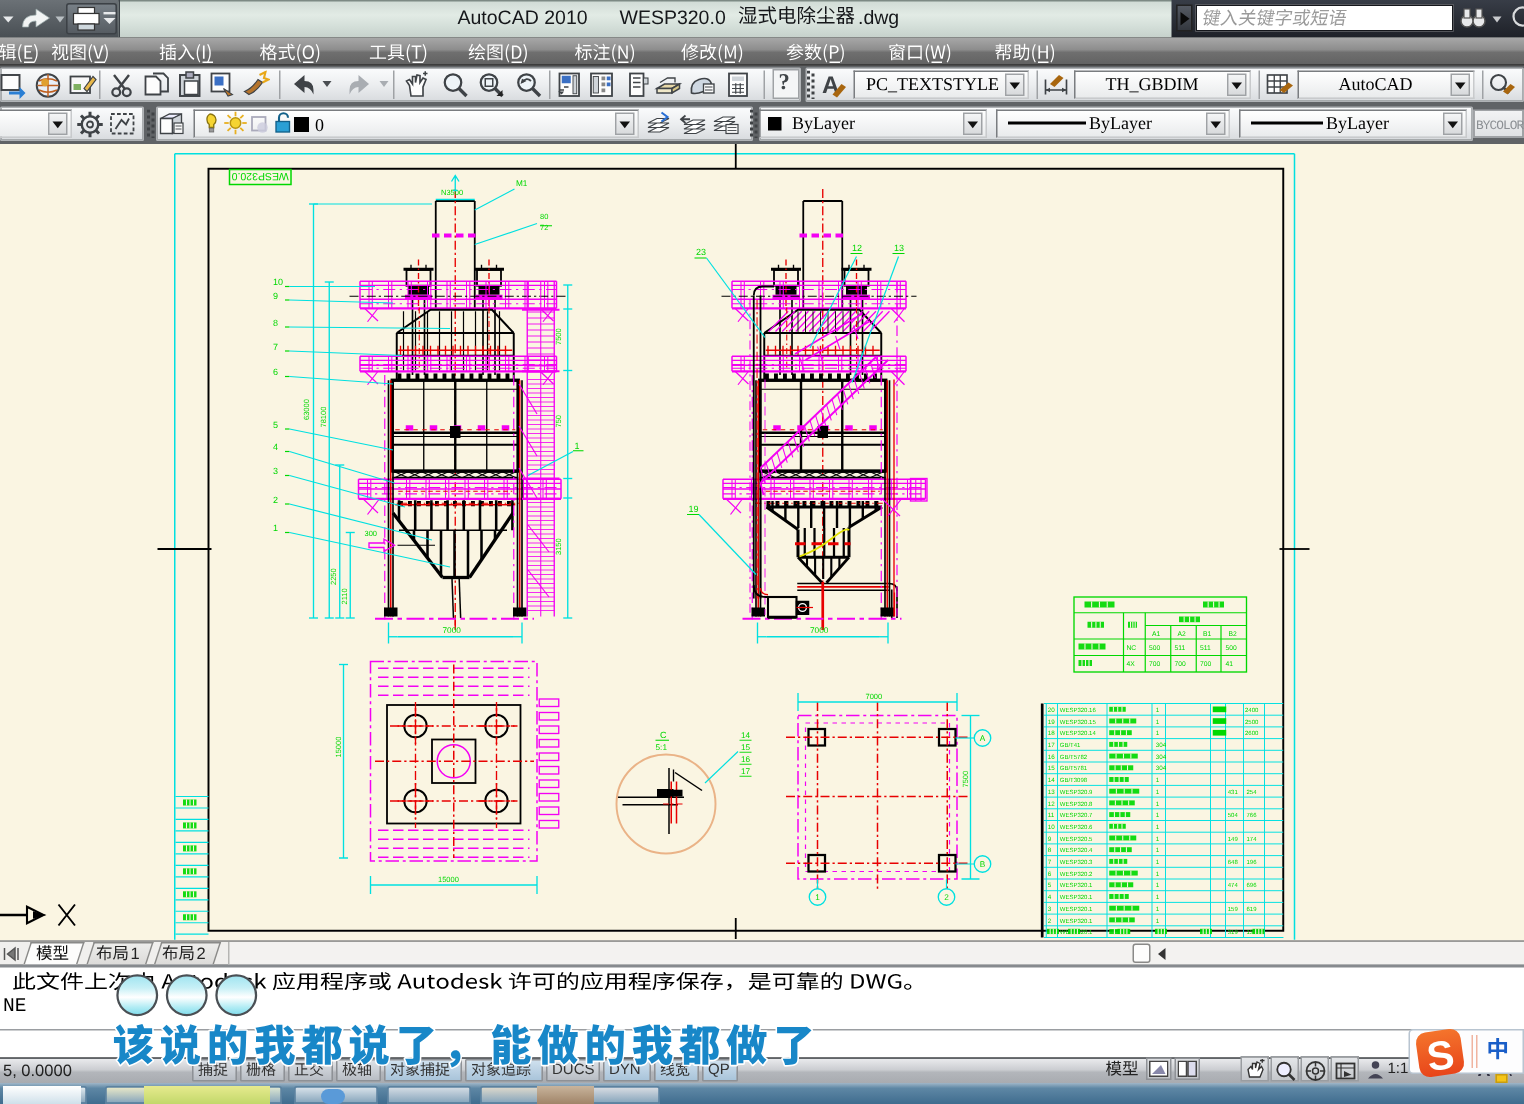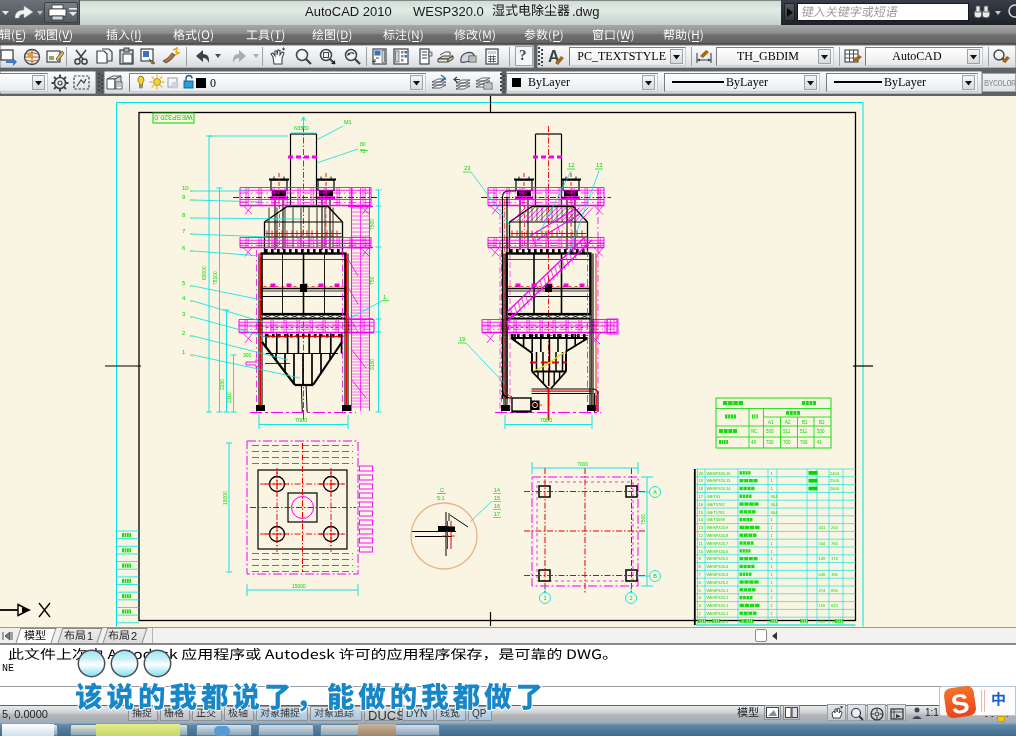--- a/index.html
+++ b/index.html
@@ -1572,21 +1572,21 @@
 <svg class="abs" style="left:770px;top:631px" width="10" height="10">
     <path d="M7 1 L2 5 L7 9 Z" fill="#333"></path>
   </svg>
 <div class="abs" style="left:0;top:643px;width:1016px;height:62px;background:#fff;border-top:2px solid #868a8e"></div>
 <div class="abs" style="left:0;top:686px;width:1016px;height:1px;background:#9a9da1"></div>
 <svg style="position:absolute;left:8px;top:648px;overflow:visible" width="613" height="21">
     <g transform="scale(1.2297,1)">
       <path transform="translate(0,11.0)" d="M0.6 -0.2 0.8 0.9C2.4 0.5 4.8 0.1 7.0 -0.3L6.9 -1.3L5.0 -0.9V-6.0H6.9V-6.9H5.0V-10.9H4.1V-0.8L2.6 -0.5V-8.3H1.6V-0.3ZM7.6 -10.9V-1.2C7.6 0.2 7.9 0.6 9.1 0.6C9.3 0.6 10.8 0.6 11.1 0.6C12.2 0.6 12.5 -0.1 12.6 -2.2C12.3 -2.3 11.9 -2.5 11.7 -2.7C11.6 -0.8 11.5 -0.3 11.0 -0.3C10.7 -0.3 9.5 -0.3 9.2 -0.3C8.7 -0.3 8.6 -0.5 8.6 -1.1V-5.2C9.8 -5.8 11.2 -6.6 12.2 -7.3L11.4 -8.1C10.7 -7.5 9.6 -6.8 8.6 -6.2V-10.9Z M18.5 -10.7C18.9 -10.1 19.3 -9.2 19.5 -8.7L20.5 -9.0C20.4 -9.5 19.9 -10.4 19.5 -11.0ZM13.7 -8.6V-7.7H15.7C16.4 -5.7 17.5 -4.0 18.8 -2.6C17.4 -1.4 15.6 -0.5 13.5 0.1C13.7 0.3 14.0 0.8 14.1 1.0C16.2 0.3 18.1 -0.6 19.5 -1.9C21.0 -0.6 22.8 0.4 24.9 0.9C25.1 0.7 25.4 0.3 25.6 0.1C23.5 -0.5 21.7 -1.4 20.3 -2.6C21.6 -4.0 22.6 -5.6 23.3 -7.7H25.4V-8.6ZM19.6 -3.3C18.3 -4.5 17.4 -6.0 16.7 -7.7H22.2C21.6 -5.9 20.7 -4.5 19.6 -3.3Z M30.1 -4.4V-3.5H33.9V1.0H34.8V-3.5H38.4V-4.4H34.8V-7.3H37.8V-8.3H34.8V-10.8H33.9V-8.3H32.1C32.3 -8.8 32.4 -9.5 32.6 -10.1L31.6 -10.3C31.3 -8.6 30.8 -6.9 30.0 -5.8C30.3 -5.7 30.7 -5.5 30.8 -5.3C31.2 -5.9 31.5 -6.6 31.8 -7.3H33.9V-4.4ZM29.5 -10.9C28.8 -8.9 27.6 -7.0 26.4 -5.7C26.6 -5.5 26.9 -5.0 27.0 -4.7C27.4 -5.2 27.8 -5.7 28.2 -6.2V1.0H29.1V-7.8C29.6 -8.7 30.0 -9.6 30.4 -10.6Z M44.6 -10.7V-0.6H39.7V0.4H51.4V-0.6H45.6V-5.7H50.5V-6.7H45.6V-10.7Z M52.7 -9.3C53.6 -8.8 54.7 -8.0 55.2 -7.5L55.9 -8.3C55.3 -8.8 54.2 -9.6 53.3 -10.0ZM52.5 -0.9 53.4 -0.3C54.2 -1.4 55.2 -3.0 56.0 -4.3L55.2 -4.9C54.4 -3.5 53.3 -1.9 52.5 -0.9ZM57.9 -10.9C57.5 -8.8 56.8 -6.8 55.8 -5.5C56.0 -5.4 56.5 -5.1 56.7 -5.0C57.2 -5.7 57.7 -6.7 58.1 -7.7H62.9C62.6 -6.9 62.2 -5.9 61.9 -5.2C62.2 -5.1 62.5 -4.9 62.8 -4.8C63.2 -5.7 63.8 -7.1 64.1 -8.4L63.4 -8.8L63.2 -8.7H58.4C58.6 -9.4 58.8 -10.0 58.9 -10.7ZM59.4 -7.1V-6.3C59.4 -4.4 59.1 -1.6 55.1 0.3C55.4 0.5 55.7 0.9 55.9 1.1C58.4 -0.2 59.6 -1.9 60.1 -3.4C60.8 -1.4 62.0 0.2 63.8 0.9C64.0 0.7 64.3 0.3 64.5 0.1C62.2 -0.7 61.0 -2.7 60.4 -5.3C60.4 -5.7 60.4 -6.0 60.4 -6.3V-7.1Z M67.5 -3.6H71.0V-0.7H67.5ZM75.5 -3.6V-0.7H72.0V-3.6ZM67.5 -4.6V-7.4H71.0V-4.6ZM75.5 -4.6H72.0V-7.4H75.5ZM71.0 -10.9V-8.4H66.5V1.0H67.5V0.2H75.5V1.0H76.5V-8.4H72.0V-10.9Z M81.0 0.0H82.2L83.1 -2.9H86.6L87.5 0.0H88.8L85.5 -9.5H84.2ZM83.4 -3.9 83.9 -5.3C84.2 -6.4 84.5 -7.4 84.8 -8.6H84.9C85.2 -7.4 85.5 -6.4 85.8 -5.3L86.3 -3.9Z M92.1 0.2C93.0 0.2 93.7 -0.3 94.4 -1.1H94.4L94.5 0.0H95.5V-7.1H94.3V-2.1C93.7 -1.2 93.2 -0.9 92.4 -0.9C91.5 -0.9 91.1 -1.4 91.1 -2.7V-7.1H89.9V-2.6C89.9 -0.8 90.6 0.2 92.1 0.2Z M100.1 0.2C100.6 0.2 101.0 0.0 101.4 -0.1L101.2 -1.0C101.0 -0.9 100.6 -0.8 100.4 -0.8C99.6 -0.8 99.3 -1.3 99.3 -2.1V-6.1H101.2V-7.1H99.3V-9.0H98.3L98.2 -7.1L97.1 -7.0V-6.1H98.1V-2.2C98.1 -0.8 98.6 0.2 100.1 0.2Z M105.5 0.2C107.3 0.2 108.8 -1.2 108.8 -3.5C108.8 -5.9 107.3 -7.2 105.5 -7.2C103.8 -7.2 102.3 -5.9 102.3 -3.5C102.3 -1.2 103.8 0.2 105.5 0.2ZM105.5 -0.8C104.3 -0.8 103.5 -1.9 103.5 -3.5C103.5 -5.1 104.3 -6.2 105.5 -6.2C106.8 -6.2 107.6 -5.1 107.6 -3.5C107.6 -1.9 106.8 -0.8 105.5 -0.8Z M113.1 0.2C113.9 0.2 114.7 -0.3 115.2 -0.8H115.3L115.4 0.0H116.4V-10.3H115.2V-7.6L115.2 -6.4C114.6 -6.9 114.1 -7.2 113.2 -7.2C111.6 -7.2 110.2 -5.8 110.2 -3.5C110.2 -1.2 111.3 0.2 113.1 0.2ZM113.3 -0.8C112.1 -0.8 111.4 -1.8 111.4 -3.5C111.4 -5.1 112.3 -6.2 113.4 -6.2C114.0 -6.2 114.6 -6.0 115.2 -5.5V-1.8C114.6 -1.1 114.0 -0.8 113.3 -0.8Z M121.6 0.2C122.6 0.2 123.3 -0.1 123.9 -0.5L123.5 -1.3C123.0 -1.0 122.4 -0.8 121.7 -0.8C120.4 -0.8 119.5 -1.7 119.4 -3.2H124.2C124.2 -3.4 124.2 -3.7 124.2 -3.9C124.2 -5.9 123.2 -7.2 121.4 -7.2C119.8 -7.2 118.2 -5.8 118.2 -3.5C118.2 -1.2 119.7 0.2 121.6 0.2ZM119.4 -4.1C119.5 -5.5 120.4 -6.3 121.4 -6.3C122.5 -6.3 123.2 -5.5 123.2 -4.1Z M127.8 0.2C129.5 0.2 130.4 -0.8 130.4 -1.9C130.4 -3.3 129.2 -3.7 128.2 -4.1C127.4 -4.4 126.7 -4.6 126.7 -5.3C126.7 -5.8 127.1 -6.3 128.0 -6.3C128.6 -6.3 129.1 -6.0 129.6 -5.7L130.2 -6.4C129.6 -6.9 128.9 -7.2 128.0 -7.2C126.4 -7.2 125.6 -6.4 125.6 -5.2C125.6 -4.0 126.6 -3.6 127.6 -3.2C128.4 -2.9 129.2 -2.6 129.2 -1.9C129.2 -1.2 128.8 -0.8 127.8 -0.8C127.0 -0.8 126.4 -1.1 125.7 -1.6L125.2 -0.8C125.8 -0.2 126.8 0.2 127.8 0.2Z M132.0 0.0H133.2V-1.9L134.5 -3.4L136.6 0.0H137.9L135.2 -4.2L137.6 -7.1H136.2L133.2 -3.3H133.2V-10.3H132.0Z M144.4 -6.4C144.9 -5.0 145.5 -3.1 145.8 -1.9L146.7 -2.3C146.4 -3.5 145.8 -5.3 145.2 -6.7ZM147.2 -7.1C147.6 -5.7 148.1 -3.8 148.3 -2.6L149.2 -2.9C149.0 -4.1 148.5 -5.9 148.1 -7.3ZM147.0 -10.8C147.3 -10.3 147.5 -9.7 147.7 -9.2H142.5V-5.7C142.5 -3.8 142.4 -1.3 141.4 0.6C141.6 0.7 142.1 1.0 142.2 1.1C143.3 -0.8 143.5 -3.7 143.5 -5.7V-8.3H153.2V-9.2H148.8C148.6 -9.7 148.3 -10.5 148.0 -11.0ZM143.6 -0.5V0.4H153.3V-0.5H149.8C151.0 -2.5 152.0 -4.9 152.6 -7.0L151.6 -7.4C151.1 -5.2 150.1 -2.5 148.8 -0.5Z M155.9 -10.0V-5.3C155.9 -3.5 155.8 -1.2 154.3 0.5C154.6 0.6 154.9 0.9 155.1 1.1C156.1 0.0 156.5 -1.5 156.7 -3.0H160.0V0.9H161.0V-3.0H164.5V-0.3C164.5 -0.1 164.4 0.0 164.1 0.0C163.9 0.1 163.0 0.1 162.1 0.0C162.2 0.3 162.4 0.7 162.4 1.0C163.7 1.0 164.4 1.0 164.9 0.8C165.3 0.7 165.5 0.4 165.5 -0.3V-10.0ZM156.9 -9.1H160.0V-7.0H156.9ZM164.5 -9.1V-7.0H161.0V-9.1ZM156.9 -6.1H160.0V-3.9H156.8C156.9 -4.4 156.9 -4.8 156.9 -5.3ZM164.5 -6.1V-3.9H161.0V-6.1Z M173.8 -9.5H177.8V-7.1H173.8ZM172.9 -10.4V-6.3H178.7V-10.4ZM172.7 -2.7V-1.9H175.3V-0.2H171.9V0.7H179.4V-0.2H176.3V-1.9H178.9V-2.7H176.3V-4.3H179.2V-5.1H172.4V-4.3H175.3V-2.7ZM171.6 -10.7C170.7 -10.3 168.9 -9.9 167.5 -9.7C167.6 -9.5 167.7 -9.1 167.8 -8.9C168.4 -9.0 169.0 -9.1 169.7 -9.3V-7.3H167.6V-6.3H169.5C169.0 -4.8 168.1 -3.2 167.3 -2.2C167.5 -2.0 167.7 -1.6 167.8 -1.3C168.5 -2.1 169.1 -3.4 169.7 -4.7V1.0H170.6V-4.6C171.1 -4.0 171.6 -3.3 171.8 -3.0L172.4 -3.7C172.1 -4.0 171.0 -5.2 170.6 -5.5V-6.3H172.3V-7.3H170.6V-9.5C171.2 -9.6 171.8 -9.8 172.3 -10.0Z M184.7 -5.7C185.6 -5.3 186.7 -4.8 187.5 -4.4H182.9V-3.5H187.0V-0.1C187.0 0.1 186.9 0.1 186.6 0.2C186.4 0.2 185.5 0.2 184.6 0.1C184.7 0.4 184.8 0.8 184.9 1.1C186.1 1.1 186.8 1.1 187.3 0.9C187.8 0.8 187.9 0.5 187.9 -0.1V-3.5H190.7C190.3 -2.9 189.8 -2.3 189.4 -1.9L190.2 -1.5C190.9 -2.2 191.6 -3.2 192.3 -4.1L191.6 -4.4L191.4 -4.4H189.0L189.1 -4.5C188.8 -4.6 188.5 -4.8 188.1 -5.0C189.2 -5.6 190.3 -6.4 191.1 -7.2L190.4 -7.7L190.2 -7.6H183.7V-6.8H189.3C188.7 -6.3 188.0 -5.8 187.3 -5.4C186.6 -5.7 185.9 -6.0 185.3 -6.3ZM186.0 -10.7C186.2 -10.3 186.5 -9.9 186.6 -9.5H181.5V-5.8C181.5 -4.0 181.4 -1.3 180.3 0.5C180.5 0.6 181.0 0.9 181.1 1.1C182.3 -0.9 182.4 -3.8 182.4 -5.8V-8.6H192.3V-9.5H187.8C187.6 -9.9 187.3 -10.5 187.0 -11.0Z M201.9 -10.3C202.7 -9.9 203.7 -9.3 204.1 -8.9L204.7 -9.5C204.3 -10.0 203.3 -10.5 202.5 -10.9ZM193.7 -0.9 193.9 0.1C195.4 -0.2 197.6 -0.7 199.6 -1.1L199.5 -2.0C197.4 -1.6 195.1 -1.1 193.7 -0.9ZM195.5 -5.9H198.1V-3.6H195.5ZM194.5 -6.7V-2.8H199.1V-6.7ZM193.8 -8.8V-7.9H200.2C200.4 -5.8 200.7 -3.8 201.1 -2.3C200.3 -1.2 199.2 -0.4 198.0 0.3C198.2 0.5 198.6 0.8 198.8 1.0C199.8 0.4 200.7 -0.3 201.5 -1.2C202.1 0.2 202.9 1.1 203.9 1.1C204.9 1.1 205.2 0.4 205.4 -1.8C205.2 -1.9 204.8 -2.2 204.6 -2.4C204.5 -0.7 204.3 0.0 204.0 0.0C203.3 0.0 202.7 -0.8 202.3 -2.1C203.2 -3.4 204.0 -5.0 204.6 -6.7L203.6 -6.9C203.2 -5.6 202.6 -4.4 201.9 -3.3C201.6 -4.6 201.4 -6.1 201.2 -7.9H205.1V-8.8H201.2C201.1 -9.5 201.1 -10.2 201.1 -10.9H200.1C200.1 -10.2 200.1 -9.5 200.2 -8.8Z M208.9 0.0H210.1L211.0 -2.9H214.5L215.4 0.0H216.7L213.4 -9.5H212.1ZM211.3 -3.9 211.8 -5.3C212.1 -6.4 212.4 -7.4 212.7 -8.6H212.8C213.1 -7.4 213.4 -6.4 213.7 -5.3L214.2 -3.9Z M220.0 0.2C221.0 0.2 221.7 -0.3 222.3 -1.1H222.4L222.5 0.0H223.4V-7.1H222.3V-2.1C221.6 -1.2 221.1 -0.9 220.3 -0.9C219.4 -0.9 219.0 -1.4 219.0 -2.7V-7.1H217.8V-2.6C217.8 -0.8 218.5 0.2 220.0 0.2Z M228.0 0.2C228.5 0.2 228.9 0.0 229.3 -0.1L229.1 -1.0C228.9 -0.9 228.6 -0.8 228.3 -0.8C227.5 -0.8 227.2 -1.3 227.2 -2.1V-6.1H229.1V-7.1H227.2V-9.0H226.2L226.1 -7.1L225.0 -7.0V-6.1H226.0V-2.2C226.0 -0.8 226.5 0.2 228.0 0.2Z M233.5 0.2C235.2 0.2 236.7 -1.2 236.7 -3.5C236.7 -5.9 235.2 -7.2 233.5 -7.2C231.7 -7.2 230.2 -5.9 230.2 -3.5C230.2 -1.2 231.7 0.2 233.5 0.2ZM233.5 -0.8C232.2 -0.8 231.4 -1.9 231.4 -3.5C231.4 -5.1 232.2 -6.2 233.5 -6.2C234.7 -6.2 235.5 -5.1 235.5 -3.5C235.5 -1.9 234.7 -0.8 233.5 -0.8Z M241.0 0.2C241.9 0.2 242.6 -0.3 243.2 -0.8H243.2L243.3 0.0H244.3V-10.3H243.1V-7.6L243.1 -6.4C242.5 -6.9 242.0 -7.2 241.1 -7.2C239.5 -7.2 238.1 -5.8 238.1 -3.5C238.1 -1.2 239.2 0.2 241.0 0.2ZM241.3 -0.8C240.0 -0.8 239.3 -1.8 239.3 -3.5C239.3 -5.1 240.2 -6.2 241.4 -6.2C241.9 -6.2 242.5 -6.0 243.1 -5.5V-1.8C242.5 -1.1 241.9 -0.8 241.3 -0.8Z M249.5 0.2C250.5 0.2 251.2 -0.1 251.8 -0.5L251.4 -1.3C250.9 -1.0 250.3 -0.8 249.7 -0.8C248.3 -0.8 247.4 -1.7 247.3 -3.2H252.1C252.1 -3.4 252.1 -3.7 252.1 -3.9C252.1 -5.9 251.1 -7.2 249.3 -7.2C247.7 -7.2 246.1 -5.8 246.1 -3.5C246.1 -1.2 247.6 0.2 249.5 0.2ZM247.3 -4.1C247.4 -5.5 248.3 -6.3 249.3 -6.3C250.4 -6.3 251.1 -5.5 251.1 -4.1Z M255.7 0.2C257.4 0.2 258.3 -0.8 258.3 -1.9C258.3 -3.3 257.2 -3.7 256.1 -4.1C255.3 -4.4 254.6 -4.6 254.6 -5.3C254.6 -5.8 255.0 -6.3 255.9 -6.3C256.5 -6.3 257.0 -6.0 257.5 -5.7L258.1 -6.4C257.6 -6.9 256.8 -7.2 255.9 -7.2C254.4 -7.2 253.5 -6.4 253.5 -5.2C253.5 -4.0 254.5 -3.6 255.5 -3.2C256.3 -2.9 257.1 -2.6 257.1 -1.9C257.1 -1.2 256.7 -0.8 255.7 -0.8C254.9 -0.8 254.3 -1.1 253.7 -1.6L253.1 -0.8C253.7 -0.2 254.7 0.2 255.7 0.2Z M259.9 0.0H261.1V-1.9L262.4 -3.4L264.5 0.0H265.8L263.1 -4.2L265.5 -7.1H264.2L261.2 -3.3H261.1V-10.3H259.9Z M270.4 -10.0C271.1 -9.3 272.0 -8.5 272.4 -7.9L273.0 -8.6C272.6 -9.1 271.7 -10.0 271.0 -10.5ZM273.5 -4.7V-3.8H277.0V1.0H278.0V-3.8H281.3V-4.7H278.0V-7.9H280.8V-8.8H275.7C275.9 -9.4 276.0 -10.1 276.1 -10.8L275.2 -10.9C274.9 -9.1 274.3 -7.4 273.4 -6.3C273.6 -6.2 274.1 -6.0 274.3 -5.9C274.7 -6.4 275.0 -7.1 275.3 -7.9H277.0V-4.7ZM271.5 0.7C271.7 0.4 272.0 0.2 274.1 -1.3C274.1 -1.5 273.9 -1.8 273.9 -2.1L272.4 -1.2V-6.9H269.4V-5.9H271.5V-1.2C271.5 -0.7 271.2 -0.4 271.0 -0.2C271.2 -0.0 271.5 0.4 271.5 0.7Z M282.6 -10.0V-9.0H291.6V-0.4C291.6 -0.1 291.5 -0.0 291.2 0.0C290.9 0.0 289.8 0.0 288.8 -0.0C288.9 0.2 289.1 0.7 289.2 1.0C290.4 1.0 291.4 1.0 291.9 0.8C292.4 0.7 292.6 0.3 292.6 -0.4V-9.0H294.2V-10.0ZM284.8 -6.2H288.3V-3.2H284.8ZM283.9 -7.1V-1.2H284.8V-2.2H289.2V-7.1Z M302.0 -5.5C302.7 -4.5 303.6 -3.2 304.0 -2.5L304.8 -3.0C304.4 -3.7 303.5 -5.0 302.8 -5.9ZM298.0 -10.9C297.9 -10.3 297.6 -9.5 297.4 -8.8H296.0V0.7H296.9V-0.3H300.5V-8.8H298.3C298.5 -9.4 298.8 -10.1 299.0 -10.8ZM296.9 -8.0H299.6V-5.2H296.9ZM296.9 -1.2V-4.4H299.6V-1.2ZM302.6 -11.0C302.2 -9.2 301.5 -7.4 300.6 -6.2C300.8 -6.1 301.2 -5.8 301.4 -5.7C301.9 -6.3 302.3 -7.1 302.6 -8.0H306.0C305.8 -2.8 305.6 -0.8 305.2 -0.3C305.0 -0.1 304.9 -0.1 304.6 -0.1C304.3 -0.1 303.5 -0.1 302.7 -0.2C302.9 0.1 303.0 0.5 303.0 0.8C303.7 0.8 304.5 0.8 305.0 0.8C305.4 0.7 305.7 0.6 306.0 0.2C306.5 -0.4 306.7 -2.4 306.9 -8.4C306.9 -8.5 306.9 -8.9 306.9 -8.9H303.0C303.2 -9.5 303.4 -10.1 303.5 -10.8Z M311.3 -6.4C311.8 -5.0 312.4 -3.1 312.7 -1.9L313.6 -2.3C313.3 -3.5 312.7 -5.3 312.1 -6.7ZM314.1 -7.1C314.5 -5.7 315.0 -3.8 315.2 -2.6L316.1 -2.9C315.9 -4.1 315.4 -5.9 315.0 -7.3ZM313.9 -10.8C314.2 -10.3 314.4 -9.7 314.6 -9.2H309.4V-5.7C309.4 -3.8 309.3 -1.3 308.3 0.6C308.5 0.7 309.0 1.0 309.2 1.1C310.2 -0.8 310.4 -3.7 310.4 -5.7V-8.3H320.1V-9.2H315.7C315.5 -9.7 315.2 -10.5 314.9 -11.0ZM310.6 -0.5V0.4H320.3V-0.5H316.7C317.9 -2.5 318.9 -4.9 319.5 -7.0L318.5 -7.4C318.0 -5.2 317.0 -2.5 315.7 -0.5Z M322.8 -10.0V-5.3C322.8 -3.5 322.7 -1.2 321.3 0.5C321.5 0.6 321.9 0.9 322.0 1.1C323.0 0.0 323.5 -1.5 323.6 -3.0H326.9V0.9H327.9V-3.0H331.4V-0.3C331.4 -0.1 331.3 0.0 331.1 0.0C330.8 0.1 329.9 0.1 329.0 0.0C329.1 0.3 329.3 0.7 329.4 1.0C330.6 1.0 331.3 1.0 331.8 0.8C332.2 0.7 332.4 0.4 332.4 -0.3V-10.0ZM323.8 -9.1H326.9V-7.0H323.8ZM331.4 -9.1V-7.0H327.9V-9.1ZM323.8 -6.1H326.9V-3.9H323.7C323.8 -4.4 323.8 -4.8 323.8 -5.3ZM331.4 -6.1V-3.9H327.9V-6.1Z M340.8 -9.5H344.7V-7.1H340.8ZM339.8 -10.4V-6.3H345.6V-10.4ZM339.7 -2.7V-1.9H342.2V-0.2H338.8V0.7H346.4V-0.2H343.2V-1.9H345.8V-2.7H343.2V-4.3H346.1V-5.1H339.4V-4.3H342.2V-2.7ZM338.5 -10.7C337.6 -10.3 335.9 -9.9 334.4 -9.7C334.5 -9.5 334.6 -9.1 334.7 -8.9C335.3 -9.0 335.9 -9.1 336.6 -9.3V-7.3H334.5V-6.3H336.5C335.9 -4.8 335.0 -3.2 334.2 -2.2C334.4 -2.0 334.6 -1.6 334.7 -1.3C335.4 -2.1 336.1 -3.4 336.6 -4.7V1.0H337.6V-4.6C338.0 -4.0 338.5 -3.3 338.7 -3.0L339.3 -3.7C339.1 -4.0 337.9 -5.2 337.6 -5.5V-6.3H339.2V-7.3H337.6V-9.5C338.2 -9.6 338.7 -9.8 339.2 -10.0Z M351.7 -5.7C352.5 -5.3 353.6 -4.8 354.4 -4.4H349.8V-3.5H353.9V-0.1C353.9 0.1 353.8 0.1 353.6 0.2C353.3 0.2 352.4 0.2 351.5 0.1C351.6 0.4 351.8 0.8 351.8 1.1C353.0 1.1 353.8 1.1 354.2 0.9C354.7 0.8 354.9 0.5 354.9 -0.1V-3.5H357.7C357.2 -2.9 356.7 -2.3 356.3 -1.9L357.1 -1.5C357.8 -2.2 358.5 -3.2 359.2 -4.1L358.5 -4.4L358.3 -4.4H355.9L356.0 -4.5C355.7 -4.6 355.4 -4.8 355.0 -5.0C356.1 -5.6 357.2 -6.4 358.0 -7.2L357.3 -7.7L357.1 -7.6H350.6V-6.8H356.3C355.7 -6.3 354.9 -5.8 354.2 -5.4C353.5 -5.7 352.8 -6.0 352.2 -6.3ZM353.0 -10.7C353.2 -10.3 353.4 -9.9 353.6 -9.5H348.4V-5.8C348.4 -4.0 348.3 -1.3 347.2 0.5C347.5 0.6 347.9 0.9 348.1 1.1C349.2 -0.9 349.3 -3.8 349.3 -5.8V-8.6H359.2V-9.5H354.7C354.5 -9.9 354.2 -10.5 353.9 -11.0Z M365.7 -9.4H370.6V-7.0H365.7ZM364.8 -10.3V-6.2H367.6V-4.5H363.8V-3.7H367.0C366.2 -2.3 364.8 -1.0 363.4 -0.3C363.7 -0.1 364.0 0.2 364.1 0.5C365.4 -0.3 366.7 -1.6 367.6 -3.0V1.0H368.6V-3.1C369.5 -1.6 370.7 -0.3 371.9 0.5C372.1 0.2 372.4 -0.1 372.6 -0.3C371.3 -1.0 370.0 -2.3 369.2 -3.7H372.2V-4.5H368.6V-6.2H371.5V-10.3ZM363.4 -10.9C362.7 -8.9 361.4 -7.0 360.1 -5.7C360.3 -5.5 360.6 -5.0 360.7 -4.8C361.2 -5.3 361.6 -5.8 362.1 -6.4V1.0H363.0V-7.9C363.5 -8.7 364.0 -9.7 364.4 -10.6Z M380.8 -4.5V-3.5H377.2V-2.5H380.8V-0.1C380.8 0.1 380.8 0.1 380.5 0.1C380.3 0.1 379.5 0.1 378.7 0.1C378.8 0.4 378.9 0.8 379.0 1.0C380.1 1.0 380.8 1.0 381.3 0.9C381.7 0.7 381.8 0.5 381.8 -0.1V-2.5H385.3V-3.5H381.8V-4.2C382.7 -4.8 383.8 -5.6 384.5 -6.4L383.8 -6.9L383.6 -6.8H378.3V-5.9H382.7C382.2 -5.4 381.5 -4.9 380.8 -4.5ZM377.8 -10.9C377.7 -10.4 377.5 -9.8 377.3 -9.2H373.7V-8.3H376.9C376.0 -6.5 374.8 -4.8 373.2 -3.7C373.4 -3.5 373.6 -3.1 373.7 -2.8C374.3 -3.2 374.8 -3.7 375.3 -4.2V1.0H376.3V-5.3C376.9 -6.3 377.5 -7.2 378.0 -8.3H385.0V-9.2H378.4C378.5 -9.7 378.7 -10.2 378.8 -10.7Z M387.9 1.4C389.2 0.9 390.1 -0.2 390.1 -1.6C390.1 -2.5 389.7 -3.1 389.0 -3.1C388.5 -3.1 388.0 -2.7 388.0 -2.1C388.0 -1.5 388.5 -1.2 389.0 -1.2L389.2 -1.2C389.2 -0.3 388.6 0.3 387.6 0.7Z M401.9 -7.9H408.7V-6.8H401.9ZM401.9 -9.6H408.7V-8.6H401.9ZM401.0 -10.4V-6.1H409.7V-10.4ZM401.8 -3.9C401.5 -2.0 400.7 -0.5 399.3 0.4C399.5 0.5 399.9 0.9 400.0 1.1C400.9 0.4 401.6 -0.4 402.1 -1.4C403.1 0.4 404.8 0.8 407.4 0.8H411.0C411.0 0.5 411.2 0.1 411.4 -0.2C410.7 -0.1 408.0 -0.1 407.5 -0.1C406.9 -0.1 406.4 -0.2 405.9 -0.2V-2.0H410.3V-2.9H405.9V-4.3H411.1V-5.2H399.6V-4.3H405.0V-0.4C403.8 -0.7 403.0 -1.3 402.5 -2.5C402.6 -2.9 402.7 -3.3 402.8 -3.8Z M412.6 -10.0V-9.0H421.6V-0.4C421.6 -0.1 421.5 -0.0 421.2 0.0C420.9 0.0 419.8 0.0 418.8 -0.0C418.9 0.2 419.1 0.7 419.2 1.0C420.4 1.0 421.4 1.0 421.9 0.8C422.4 0.7 422.6 0.3 422.6 -0.4V-9.0H424.2V-10.0ZM414.8 -6.2H418.3V-3.2H414.8ZM413.9 -7.1V-1.2H414.8V-2.2H419.2V-7.1Z M428.0 -6.6H434.8V-5.6H428.0ZM427.1 -7.2V-4.9H435.8V-7.2ZM430.9 -10.9V-10.1H428.4L428.7 -10.7L427.8 -10.8C427.6 -10.2 427.1 -9.5 426.4 -8.9C426.5 -8.8 426.7 -8.7 426.9 -8.6H425.7V-7.9H437.0V-8.6H431.9V-9.4H436.0V-10.1H431.9V-10.9ZM427.4 -8.6C427.6 -8.8 427.8 -9.1 428.0 -9.4H430.9V-8.6ZM432.3 -4.7V1.0H433.2V-0.2H437.3V-0.9H433.2V-1.8H436.6V-2.4H433.2V-3.2H436.9V-3.9H433.2V-4.7ZM425.5 -0.9V-0.2H429.5V1.0H430.5V-4.7H429.5V-3.9H425.8V-3.2H429.5V-2.4H426.1V-1.7H429.5V-0.9Z M445.0 -5.5C445.7 -4.5 446.6 -3.2 447.0 -2.5L447.8 -3.0C447.4 -3.7 446.5 -5.0 445.8 -5.9ZM441.0 -10.9C440.9 -10.3 440.6 -9.5 440.4 -8.8H439.0V0.7H439.9V-0.3H443.5V-8.8H441.3C441.5 -9.4 441.8 -10.1 442.0 -10.8ZM439.9 -8.0H442.6V-5.2H439.9ZM439.9 -1.2V-4.4H442.6V-1.2ZM445.6 -11.0C445.2 -9.2 444.5 -7.4 443.6 -6.2C443.8 -6.1 444.2 -5.8 444.4 -5.7C444.9 -6.3 445.3 -7.1 445.6 -8.0H449.0C448.8 -2.8 448.6 -0.8 448.2 -0.3C448.0 -0.1 447.9 -0.1 447.6 -0.1C447.3 -0.1 446.5 -0.1 445.7 -0.2C445.9 0.1 446.0 0.5 446.0 0.8C446.7 0.8 447.5 0.8 448.0 0.8C448.4 0.7 448.7 0.6 449.0 0.2C449.5 -0.4 449.7 -2.4 449.9 -8.4C449.9 -8.5 449.9 -8.9 449.9 -8.9H446.0C446.2 -9.5 446.4 -10.1 446.5 -10.8Z M455.1 0.0H457.5C460.4 0.0 461.9 -1.8 461.9 -4.8C461.9 -7.8 460.4 -9.5 457.4 -9.5H455.1ZM456.3 -1.0V-8.6H457.3C459.6 -8.6 460.7 -7.2 460.7 -4.8C460.7 -2.4 459.6 -1.0 457.3 -1.0Z M465.0 0.0H466.5L467.9 -5.7C468.1 -6.5 468.2 -7.2 468.4 -7.9H468.4C468.6 -7.2 468.7 -6.5 468.9 -5.7L470.3 0.0H471.8L473.8 -9.5H472.6L471.6 -4.3C471.4 -3.3 471.2 -2.3 471.1 -1.2H471.0C470.8 -2.3 470.5 -3.3 470.3 -4.3L469.0 -9.5H467.9L466.6 -4.3C466.3 -3.3 466.1 -2.3 465.9 -1.2H465.8C465.6 -2.3 465.5 -3.3 465.3 -4.3L464.3 -9.5H463.0Z M479.2 0.2C480.4 0.2 481.5 -0.3 482.1 -0.9V-4.9H479.0V-3.9H481.0V-1.4C480.6 -1.1 480.0 -0.9 479.3 -0.9C477.2 -0.9 476.1 -2.4 476.1 -4.8C476.1 -7.2 477.3 -8.6 479.3 -8.6C480.2 -8.6 480.8 -8.2 481.3 -7.7L482.0 -8.5C481.4 -9.1 480.6 -9.7 479.2 -9.7C476.7 -9.7 474.9 -7.8 474.9 -4.8C474.9 -1.7 476.7 0.2 479.2 0.2Z M485.6 -3.2C484.5 -3.2 483.6 -2.3 483.6 -1.2C483.6 -0.1 484.5 0.8 485.6 0.8C486.7 0.8 487.6 -0.1 487.6 -1.2C487.6 -2.3 486.7 -3.2 485.6 -3.2ZM485.6 0.1C484.9 0.1 484.3 -0.5 484.3 -1.2C484.3 -1.9 484.9 -2.5 485.6 -2.5C486.3 -2.5 486.9 -1.9 486.9 -1.2C486.9 -0.5 486.3 0.1 485.6 0.1Z" fill="#000"></path>
     </g>
   </svg>
-<div class="abs" style="left:2px;top:663px;font-size:10px;color:#000;font-family:'Liberation Mono',monospace">NE</div>
+<div class="abs" style="left:2px;top:663px;font-size:13px;color:#000;font-family:'Liberation Mono',monospace">NE</div>
 <svg class="abs" style="left:77px;top:649px" width="29" height="29">
     <defs>
       <linearGradient id="wg0" x1="0" y1="0" x2="0" y2="1">
         <stop offset="0" stop-color="#9fe4f0"></stop>
         <stop offset="0.32" stop-color="#c8f0f6"></stop>
         <stop offset="0.55" stop-color="#ffffff"></stop>
         <stop offset="0.8" stop-color="#b2ecf4"></stop>
         <stop offset="1" stop-color="#7fdcec"></stop>
       </linearGradient>
     </defs>
@@ -1636,21 +1636,21 @@
   </svg>
 <div class="abs" style="left:256px;top:706px;width:52px;height:15px;background:linear-gradient(180deg,#cfe0ee,#a9c4da);border:1px solid #8e9196;border-radius:1px"></div>
 <svg style="position:absolute;left:260px;top:708px;overflow:visible" width="43" height="17">
     <path transform="translate(0,8.5)" d="M5.0 -3.9C5.5 -3.2 5.9 -2.3 6.1 -1.7L6.8 -2.0C6.6 -2.6 6.1 -3.5 5.6 -4.2ZM0.9 -4.5C1.5 -4.0 2.2 -3.3 2.8 -2.7C2.1 -1.4 1.4 -0.4 0.5 0.2C0.6 0.3 0.9 0.6 1.0 0.8C1.9 0.1 2.7 -0.8 3.3 -2.0C3.7 -1.5 4.1 -0.9 4.4 -0.5L5.0 -1.0C4.7 -1.6 4.2 -2.2 3.6 -2.8C4.1 -4.0 4.4 -5.3 4.6 -7.0L4.1 -7.1L4.0 -7.1H0.7V-6.4H3.8C3.6 -5.3 3.4 -4.3 3.1 -3.4C2.5 -4.0 2.0 -4.5 1.4 -5.0ZM7.7 -8.4V-6.0H4.8V-5.3H7.7V-0.2C7.7 -0.0 7.6 0.0 7.4 0.0C7.2 0.0 6.7 0.0 6.0 0.0C6.2 0.2 6.3 0.6 6.3 0.8C7.2 0.8 7.7 0.8 8.0 0.6C8.3 0.5 8.4 0.3 8.4 -0.2V-5.3H9.6V-6.0H8.4V-8.4Z M13.4 -8.4C12.9 -7.6 11.8 -6.6 10.5 -5.9C10.7 -5.8 10.9 -5.5 11.0 -5.4C11.2 -5.5 11.4 -5.6 11.6 -5.8V-4.1H13.3C12.5 -3.6 11.6 -3.3 10.7 -3.1C10.8 -3.0 11.0 -2.7 11.0 -2.5C12.0 -2.8 12.9 -3.2 13.7 -3.7C14.0 -3.5 14.2 -3.4 14.4 -3.2C13.6 -2.6 12.1 -2.0 11.0 -1.8C11.1 -1.6 11.3 -1.4 11.4 -1.2C12.5 -1.5 13.9 -2.1 14.8 -2.8C14.9 -2.6 15.1 -2.4 15.2 -2.3C14.2 -1.4 12.3 -0.7 10.8 -0.3C11.0 -0.2 11.2 0.1 11.3 0.3C12.7 -0.1 14.3 -0.9 15.5 -1.7C15.7 -1.0 15.6 -0.4 15.2 -0.1C15.0 0.0 14.8 0.0 14.5 0.0C14.3 0.0 13.9 0.0 13.6 -0.0C13.7 0.2 13.7 0.5 13.8 0.7C14.1 0.7 14.4 0.7 14.6 0.7C15.1 0.7 15.3 0.6 15.7 0.4C16.4 -0.0 16.5 -1.0 16.1 -2.1L16.6 -2.4C17.0 -1.4 17.9 -0.3 19.0 0.3C19.1 0.1 19.4 -0.2 19.5 -0.4C18.4 -0.8 17.6 -1.8 17.2 -2.7C17.7 -2.9 18.2 -3.2 18.6 -3.5L18.0 -4.0C17.4 -3.5 16.5 -3.0 15.8 -2.6C15.4 -3.1 14.9 -3.6 14.2 -4.1L14.3 -4.1H18.5V-6.4H15.8C16.1 -6.7 16.4 -7.1 16.6 -7.4L16.1 -7.8L16.0 -7.7H13.8C13.9 -7.9 14.1 -8.1 14.2 -8.3ZM13.2 -7.1H15.5C15.4 -6.9 15.1 -6.6 14.9 -6.4H12.4C12.7 -6.6 13.0 -6.9 13.2 -7.1ZM12.3 -5.8H14.9C14.7 -5.4 14.4 -5.0 14.1 -4.7H12.3ZM15.7 -5.8H17.8V-4.7H14.9C15.2 -5.0 15.4 -5.4 15.7 -5.8Z M27.3 -7.8C27.8 -7.6 28.5 -7.2 28.9 -6.9H26.9V-8.4H26.2V-6.9H23.7V-6.2H26.2V-5.2H24.0V0.8H24.7V-1.3H26.2V0.7H26.9V-1.3H28.6V0.0C28.6 0.1 28.5 0.2 28.4 0.2C28.3 0.2 27.9 0.2 27.5 0.2C27.5 0.4 27.6 0.6 27.6 0.8C28.3 0.8 28.7 0.8 28.9 0.7C29.2 0.6 29.3 0.4 29.3 0.0V-5.2H26.9V-6.2H29.5V-6.9H29.0L29.3 -7.4C28.9 -7.7 28.2 -8.0 27.7 -8.3ZM28.6 -4.6V-3.6H26.9V-4.6ZM26.2 -4.6V-3.6H24.7V-4.6ZM24.7 -2.9H26.2V-1.9H24.7ZM28.6 -2.9V-1.9H26.9V-2.9ZM21.8 -8.4V-6.4H20.4V-5.7H21.8V-3.5C21.2 -3.3 20.7 -3.2 20.3 -3.1L20.4 -2.4L21.8 -2.8V-0.1C21.8 0.1 21.8 0.1 21.6 0.1C21.5 0.1 21.1 0.1 20.6 0.1C20.7 0.3 20.8 0.6 20.9 0.8C21.5 0.8 21.9 0.8 22.2 0.7C22.4 0.6 22.5 0.4 22.5 -0.1V-3.0L23.8 -3.4L23.7 -4.0L22.5 -3.7V-5.7H23.6V-6.4H22.5V-8.4Z M34.9 -7.3H38.2V-5.3H34.9ZM31.6 -8.4V-6.4H30.4V-5.7H31.6V-3.5L30.3 -3.1L30.5 -2.3L31.6 -2.7V-0.1C31.6 0.0 31.6 0.1 31.5 0.1C31.4 0.1 31.0 0.1 30.5 0.1C30.6 0.3 30.7 0.6 30.8 0.8C31.4 0.8 31.8 0.8 32.0 0.6C32.3 0.5 32.4 0.3 32.4 -0.1V-2.9L33.6 -3.3L33.5 -4.0L32.4 -3.7V-5.7H33.5V-6.4H32.4V-8.4ZM34.2 -7.9V-4.6H36.2V-0.3C35.6 -0.6 35.1 -1.1 34.9 -2.0C35.0 -2.4 35.0 -3.0 35.1 -3.5L34.4 -3.6C34.2 -1.8 33.8 -0.5 32.9 0.3C33.0 0.4 33.3 0.7 33.4 0.8C34.0 0.3 34.4 -0.4 34.6 -1.2C35.3 0.3 36.4 0.6 37.8 0.6H39.5C39.5 0.4 39.6 0.1 39.7 -0.0C39.4 -0.0 38.1 -0.0 37.9 -0.0C37.5 -0.0 37.2 -0.0 36.9 -0.1V-2.4H39.3V-3.1H36.9V-4.6H38.9V-7.9Z" fill="#333"></path>
   </svg>
 <div class="abs" style="left:310px;top:706px;width:52px;height:15px;background:linear-gradient(180deg,#cfe0ee,#a9c4da);border:1px solid #8e9196;border-radius:1px"></div>
 <svg style="position:absolute;left:314px;top:708px;overflow:visible" width="43" height="17">
     <path transform="translate(0,8.5)" d="M5.0 -3.9C5.5 -3.2 5.9 -2.3 6.1 -1.7L6.8 -2.0C6.6 -2.6 6.1 -3.5 5.6 -4.2ZM0.9 -4.5C1.5 -4.0 2.2 -3.3 2.8 -2.7C2.1 -1.4 1.4 -0.4 0.5 0.2C0.6 0.3 0.9 0.6 1.0 0.8C1.9 0.1 2.7 -0.8 3.3 -2.0C3.7 -1.5 4.1 -0.9 4.4 -0.5L5.0 -1.0C4.7 -1.6 4.2 -2.2 3.6 -2.8C4.1 -4.0 4.4 -5.3 4.6 -7.0L4.1 -7.1L4.0 -7.1H0.7V-6.4H3.8C3.6 -5.3 3.4 -4.3 3.1 -3.4C2.5 -4.0 2.0 -4.5 1.4 -5.0ZM7.7 -8.4V-6.0H4.8V-5.3H7.7V-0.2C7.7 -0.0 7.6 0.0 7.4 0.0C7.2 0.0 6.7 0.0 6.0 0.0C6.2 0.2 6.3 0.6 6.3 0.8C7.2 0.8 7.7 0.8 8.0 0.6C8.3 0.5 8.4 0.3 8.4 -0.2V-5.3H9.6V-6.0H8.4V-8.4Z M13.4 -8.4C12.9 -7.6 11.8 -6.6 10.5 -5.9C10.7 -5.8 10.9 -5.5 11.0 -5.4C11.2 -5.5 11.4 -5.6 11.6 -5.8V-4.1H13.3C12.5 -3.6 11.6 -3.3 10.7 -3.1C10.8 -3.0 11.0 -2.7 11.0 -2.5C12.0 -2.8 12.9 -3.2 13.7 -3.7C14.0 -3.5 14.2 -3.4 14.4 -3.2C13.6 -2.6 12.1 -2.0 11.0 -1.8C11.1 -1.6 11.3 -1.4 11.4 -1.2C12.5 -1.5 13.9 -2.1 14.8 -2.8C14.9 -2.6 15.1 -2.4 15.2 -2.3C14.2 -1.4 12.3 -0.7 10.8 -0.3C11.0 -0.2 11.2 0.1 11.3 0.3C12.7 -0.1 14.3 -0.9 15.5 -1.7C15.7 -1.0 15.6 -0.4 15.2 -0.1C15.0 0.0 14.8 0.0 14.5 0.0C14.3 0.0 13.9 0.0 13.6 -0.0C13.7 0.2 13.7 0.5 13.8 0.7C14.1 0.7 14.4 0.7 14.6 0.7C15.1 0.7 15.3 0.6 15.7 0.4C16.4 -0.0 16.5 -1.0 16.1 -2.1L16.6 -2.4C17.0 -1.4 17.9 -0.3 19.0 0.3C19.1 0.1 19.4 -0.2 19.5 -0.4C18.4 -0.8 17.6 -1.8 17.2 -2.7C17.7 -2.9 18.2 -3.2 18.6 -3.5L18.0 -4.0C17.4 -3.5 16.5 -3.0 15.8 -2.6C15.4 -3.1 14.9 -3.6 14.2 -4.1L14.3 -4.1H18.5V-6.4H15.8C16.1 -6.7 16.4 -7.1 16.6 -7.4L16.1 -7.8L16.0 -7.7H13.8C13.9 -7.9 14.1 -8.1 14.2 -8.3ZM13.2 -7.1H15.5C15.4 -6.9 15.1 -6.6 14.9 -6.4H12.4C12.7 -6.6 13.0 -6.9 13.2 -7.1ZM12.3 -5.8H14.9C14.7 -5.4 14.4 -5.0 14.1 -4.7H12.3ZM15.7 -5.8H17.8V-4.7H14.9C15.2 -5.0 15.4 -5.4 15.7 -5.8Z M20.8 -7.7C21.3 -7.2 21.9 -6.5 22.2 -6.1L22.8 -6.5C22.5 -7.0 21.9 -7.6 21.3 -8.1ZM23.9 -7.4V-0.9L24.6 -0.9H28.9V-3.8H24.6V-4.7H28.6V-7.4H26.3C26.5 -7.7 26.6 -8.0 26.7 -8.3L25.9 -8.5C25.8 -8.2 25.7 -7.7 25.6 -7.4ZM24.6 -6.7H27.9V-5.4H24.6ZM24.6 -3.1H28.2V-1.5H24.6ZM22.6 -4.9H20.5V-4.2H21.9V-0.9C21.5 -0.8 20.9 -0.4 20.5 0.1L20.9 0.7C21.4 0.2 21.9 -0.3 22.3 -0.3C22.5 -0.3 22.8 -0.1 23.1 0.2C23.8 0.5 24.6 0.6 25.8 0.6C26.8 0.6 28.6 0.6 29.5 0.5C29.5 0.3 29.6 -0.1 29.7 -0.3C28.6 -0.1 27.0 -0.1 25.8 -0.1C24.7 -0.1 23.9 -0.1 23.3 -0.5C23.0 -0.6 22.8 -0.8 22.6 -0.9Z M35.0 -5.4V-4.7H38.6V-5.4ZM35.1 -2.2C34.8 -1.5 34.2 -0.8 33.7 -0.2C33.9 -0.1 34.1 0.1 34.3 0.2C34.8 -0.4 35.4 -1.2 35.8 -2.0ZM37.8 -2.0C38.3 -1.3 38.8 -0.4 39.0 0.1L39.7 -0.2C39.5 -0.7 38.9 -1.6 38.4 -2.2ZM31.5 -7.3H33.1V-5.6H31.5ZM34.2 -3.5V-2.9H36.5V-0.0C36.5 0.1 36.4 0.1 36.3 0.1C36.2 0.1 35.8 0.1 35.3 0.1C35.4 0.3 35.5 0.6 35.6 0.8C36.2 0.8 36.6 0.8 36.9 0.7C37.1 0.6 37.2 0.4 37.2 -0.0V-2.9H39.6V-3.5ZM36.0 -8.2C36.2 -7.9 36.4 -7.5 36.5 -7.1H34.2V-5.5H34.9V-6.5H38.7V-5.5H39.4V-7.1H37.3C37.2 -7.5 36.9 -8.0 36.7 -8.4ZM30.3 -0.4 30.5 0.3C31.5 0.0 32.8 -0.4 34.0 -0.8L33.9 -1.4L32.8 -1.1V-2.9H33.9V-3.5H32.8V-4.9H33.8V-8.0H30.8V-4.9H32.2V-0.9L31.5 -0.7V-4.0H30.8V-0.6Z" fill="#333"></path>
   </svg>
 <div class="abs" style="left:364px;top:706px;width:36px;height:15px;background:linear-gradient(180deg,#dde1e6,#b8bdc4);border:1px solid #8e9196;border-radius:1px"></div>
-<div class="abs" style="left:368px;top:708px;font-size:13px;color:#333">DUCS</div>
+<div class="abs" style="left:368px;top:708px;font-size:10px;color:#333">DUCS</div>
 <div class="abs" style="left:402px;top:706px;width:32px;height:15px;background:linear-gradient(180deg,#cfe0ee,#a9c4da);border:1px solid #8e9196;border-radius:1px"></div>
 <div class="abs" style="left:406px;top:708px;font-size:10px;color:#333">DYN</div>
 <div class="abs" style="left:436px;top:706px;width:30px;height:15px;background:linear-gradient(180deg,#cfe0ee,#a9c4da);border:1px solid #8e9196;border-radius:1px"></div>
 <svg style="position:absolute;left:440px;top:708px;overflow:visible" width="23" height="17">
     <path transform="translate(0,8.5)" d="M0.5 -0.5 0.7 0.2C1.6 -0.1 2.8 -0.5 4.0 -0.8L3.9 -1.4C2.6 -1.1 1.4 -0.7 0.5 -0.5ZM7.0 -7.8C7.5 -7.6 8.2 -7.2 8.5 -6.9L8.9 -7.4C8.6 -7.6 8.0 -8.0 7.5 -8.2ZM0.7 -4.2C0.9 -4.3 1.1 -4.4 2.3 -4.5C1.9 -3.9 1.5 -3.4 1.3 -3.2C1.0 -2.8 0.8 -2.6 0.5 -2.5C0.6 -2.3 0.7 -2.0 0.8 -1.8C1.0 -1.9 1.3 -2.0 3.8 -2.6C3.8 -2.7 3.8 -3.0 3.8 -3.2L1.9 -2.8C2.6 -3.7 3.4 -4.8 4.0 -5.9L3.4 -6.3C3.2 -5.9 3.0 -5.5 2.8 -5.2L1.5 -5.1C2.1 -5.9 2.7 -7.0 3.1 -8.0L2.4 -8.4C2.0 -7.2 1.3 -5.9 1.0 -5.6C0.8 -5.2 0.7 -5.0 0.5 -4.9C0.6 -4.7 0.7 -4.4 0.7 -4.2ZM8.9 -3.5C8.5 -2.9 7.9 -2.3 7.3 -1.8C7.1 -2.3 7.0 -3.0 6.9 -3.7L9.4 -4.2L9.3 -4.8L6.8 -4.3C6.7 -4.8 6.7 -5.2 6.7 -5.7L9.2 -6.0L9.0 -6.7L6.6 -6.3C6.6 -7.0 6.6 -7.7 6.6 -8.4H5.8C5.9 -7.7 5.9 -6.9 5.9 -6.2L4.3 -6.0L4.5 -5.3L6.0 -5.5C6.0 -5.1 6.0 -4.6 6.1 -4.2L4.1 -3.9L4.2 -3.2L6.2 -3.5C6.3 -2.7 6.5 -1.9 6.7 -1.3C5.8 -0.8 4.8 -0.3 3.8 0.0C4.0 0.2 4.2 0.4 4.3 0.6C5.2 0.3 6.1 -0.1 6.9 -0.7C7.3 0.2 7.9 0.8 8.6 0.8C9.3 0.8 9.5 0.4 9.6 -0.7C9.5 -0.8 9.2 -0.9 9.1 -1.1C9.0 -0.2 8.9 0.0 8.7 0.0C8.2 0.0 7.8 -0.4 7.5 -1.1C8.3 -1.7 9.0 -2.4 9.5 -3.2Z M15.2 -1.9V-0.3C15.2 0.5 15.5 0.7 16.5 0.7C16.7 0.7 18.1 0.7 18.4 0.7C19.3 0.7 19.5 0.3 19.6 -1.2C19.4 -1.2 19.1 -1.4 18.9 -1.5C18.9 -0.2 18.8 0.0 18.3 0.0C18.0 0.0 16.8 0.0 16.6 0.0C16.1 0.0 16.0 -0.0 16.0 -0.3V-1.9ZM14.4 -3.2V-2.4C14.4 -1.6 14.1 -0.5 10.4 0.3C10.6 0.5 10.8 0.8 10.9 1.0C14.8 0.1 15.2 -1.3 15.2 -2.4V-3.2ZM12.0 -4.2V-1.0H12.8V-3.5H17.2V-1.1H18.0V-4.2ZM14.3 -8.3C14.4 -8.0 14.6 -7.8 14.7 -7.5H10.8V-5.7H11.5V-6.9H18.5V-5.7H19.3V-7.5H15.6C15.5 -7.8 15.3 -8.2 15.1 -8.5ZM16.0 -6.5V-5.9H14.0V-6.5H13.3V-5.9H11.7V-5.2H13.3V-4.5H14.0V-5.2H16.0V-4.5H16.7V-5.2H18.3V-5.9H16.7V-6.5Z" fill="#333"></path>
   </svg>
 <div class="abs" style="left:468px;top:706px;width:24px;height:15px;background:linear-gradient(180deg,#cfe0ee,#a9c4da);border:1px solid #8e9196;border-radius:1px"></div>
 <div class="abs" style="left:472px;top:708px;font-size:10px;color:#333">QP</div>
 <svg style="position:absolute;left:737px;top:707px;overflow:visible" width="25" height="18">
     <path transform="translate(0,9.3)" d="M5.2 -4.6H9.0V-3.8H5.2ZM5.2 -6.0H9.0V-5.2H5.2ZM8.1 -9.2V-8.3H6.4V-9.2H5.6V-8.3H4.0V-7.6H5.6V-6.8H6.4V-7.6H8.1V-6.8H8.9V-7.6H10.4V-8.3H8.9V-9.2ZM4.4 -6.6V-3.2H6.7C6.6 -2.8 6.6 -2.6 6.5 -2.3H3.7V-1.6H6.3C5.8 -0.7 5.0 -0.1 3.4 0.2C3.6 0.4 3.8 0.7 3.9 0.9C5.8 0.4 6.7 -0.4 7.1 -1.5C7.7 -0.3 8.7 0.5 10.1 0.9C10.2 0.7 10.4 0.4 10.6 0.2C9.4 -0.1 8.4 -0.7 7.9 -1.6H10.4V-2.3H7.3C7.4 -2.6 7.4 -2.9 7.5 -3.2H9.8V-6.6ZM1.9 -9.2V-7.1H0.5V-6.3H1.9V-6.3C1.6 -4.8 1.0 -3.1 0.4 -2.2C0.5 -2.0 0.7 -1.6 0.8 -1.4C1.2 -2.0 1.6 -3.0 1.9 -4.1V0.9H2.7V-4.8C3.0 -4.2 3.4 -3.5 3.5 -3.1L4.0 -3.7C3.8 -4.1 3.0 -5.5 2.7 -5.9V-6.3H3.8V-7.1H2.7V-9.2Z M18.0 -8.6V-4.9H18.7V-8.6ZM20.0 -9.2V-4.3C20.0 -4.1 20.0 -4.1 19.8 -4.1C19.7 -4.0 19.1 -4.0 18.5 -4.1C18.6 -3.8 18.7 -3.5 18.8 -3.3C19.5 -3.3 20.1 -3.3 20.4 -3.5C20.7 -3.6 20.8 -3.8 20.8 -4.2V-9.2ZM15.3 -8.1V-6.5H13.9V-6.6V-8.1ZM11.7 -6.5V-5.8H13.1C13.0 -5.1 12.6 -4.3 11.6 -3.7C11.8 -3.6 12.1 -3.3 12.2 -3.2C13.3 -3.9 13.7 -4.9 13.8 -5.8H15.3V-3.4H16.0V-5.8H17.3V-6.5H16.0V-8.1H17.1V-8.8H12.1V-8.1H13.1V-6.6V-6.5ZM16.1 -3.7V-2.4H12.7V-1.7H16.1V-0.3H11.5V0.5H21.5V-0.3H17.0V-1.7H20.3V-2.4H17.0V-3.7Z" fill="#222"></path>

